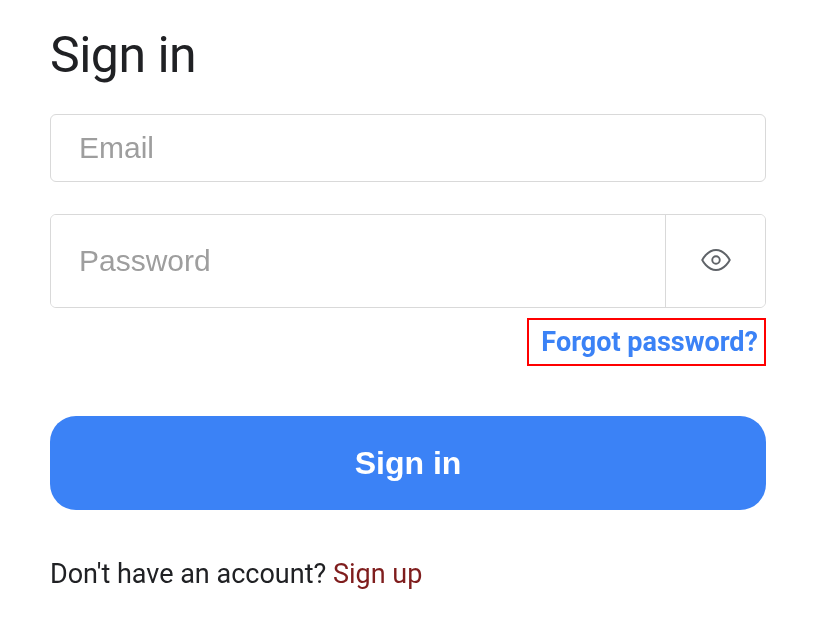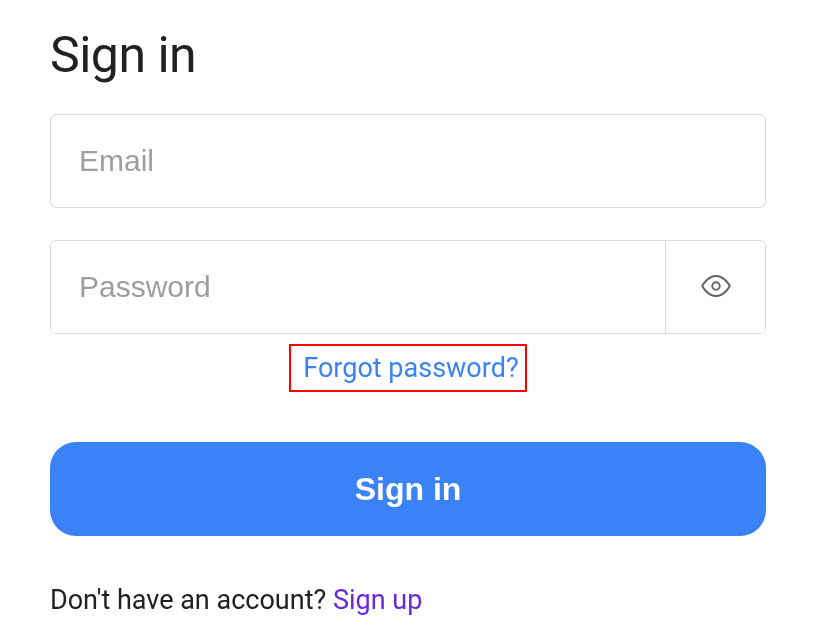--- a/index.html
+++ b/index.html
@@ -23,21 +23,21 @@
       color: #202124;
       margin-bottom: 30px;
       letter-spacing: -0.5px;
     }
     .input-wrapper {
       position: relative;
       margin-bottom: 32px;
     }
     .input-field {
       width: 100%;
-      height: 94px;
+      height: 68px;
       border: 1px solid #d9d9d9;
       border-radius: 6px;
       padding: 0 28px;
       font-size: 30px;
       color: #202124;
       outline: none;
     }
     .input-field::placeholder {
       color: #9e9e9e;
     }
@@ -73,22 +73,23 @@
     }
     .eye-button svg {
       width: 30px;
       height: 30px;
       stroke: #5f6368;
       fill: none;
       stroke-width: 1.5;
     }
     .forgot-row {
       display: flex;
-      justify-content: center;
+      justify-content: flex-end;
       margin-bottom: 50px;
+      font-weight: bold;
     }
     .forgot-link {
       color: #3b82f6;
       font-size: 27px;
       text-decoration: none;
       border: 2px solid #ff0000;
       padding: 6px 6px 6px 12px;
       display: inline-block;
     }
     .signin-button {
@@ -101,21 +102,21 @@
       font-size: 32px;
       font-weight: 600;
       cursor: pointer;
       margin-bottom: 48px;
     }
     .signup-row {
       font-size: 27px;
       color: #202124;
     }
     .signup-link {
-      color: #6d28d9;
+      color: #7f1d1d;
       text-decoration: none;
     }
   </style>
 </head>
 <body>
 
 <div class="container">
   <h1 class="page-title">Sign in</h1>
 
   <div class="input-wrapper">

